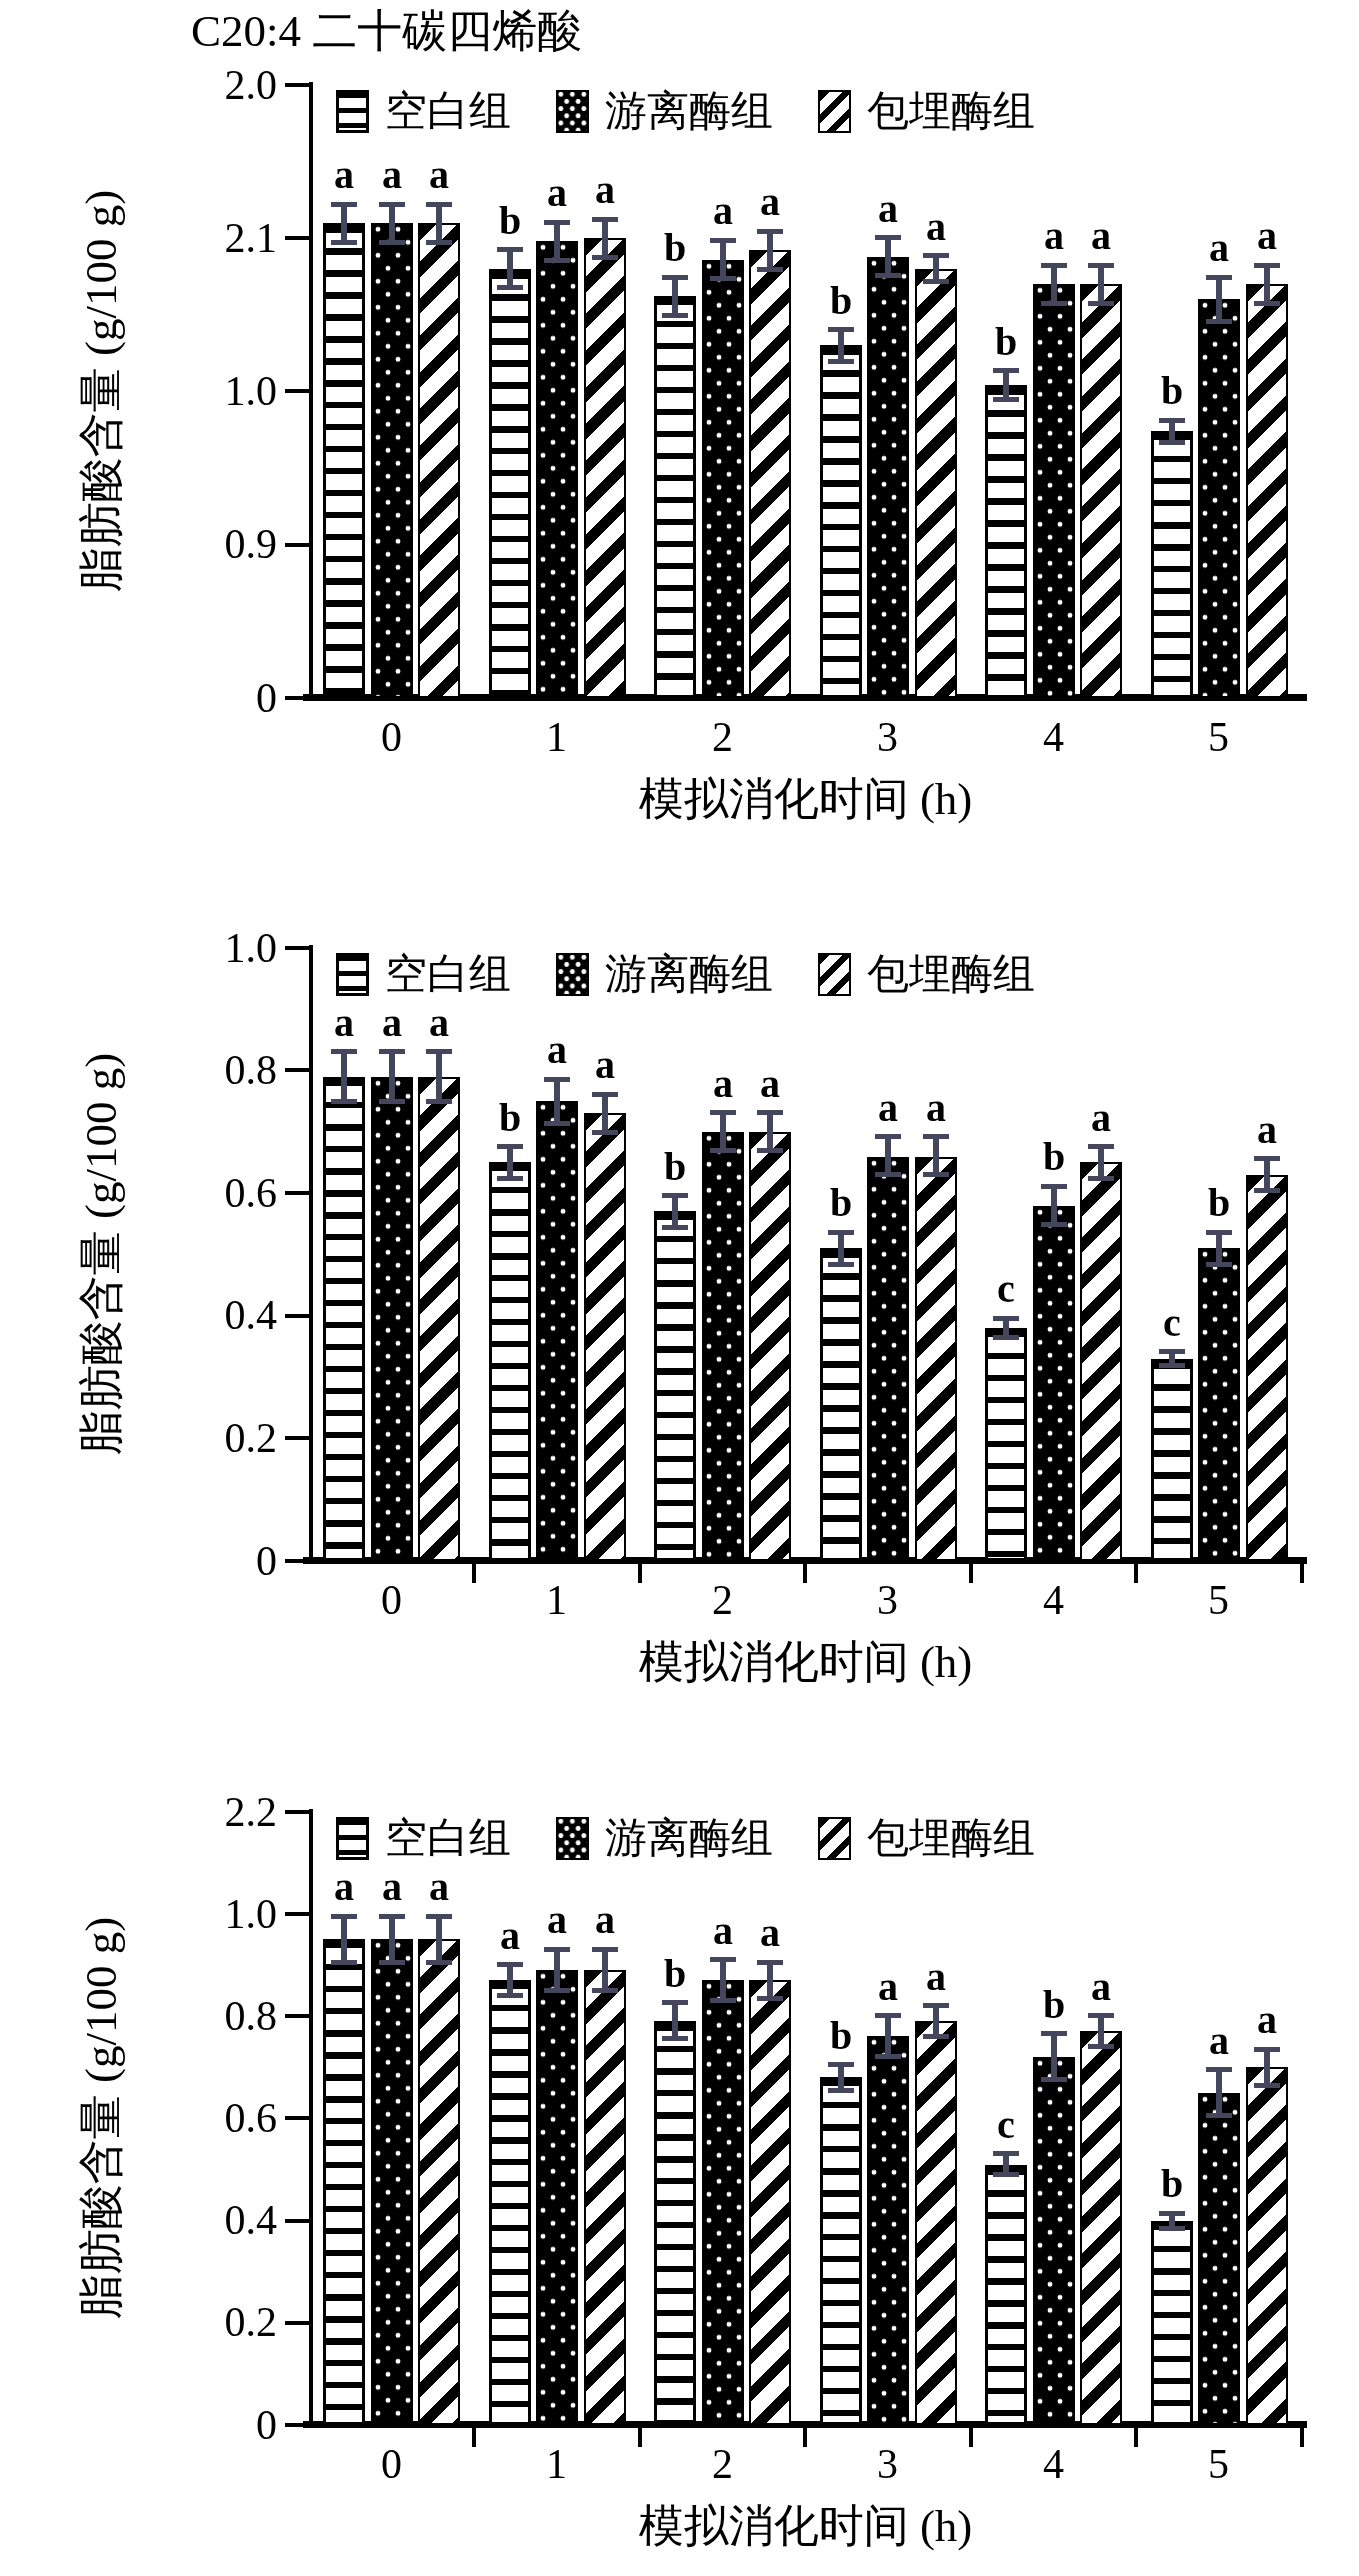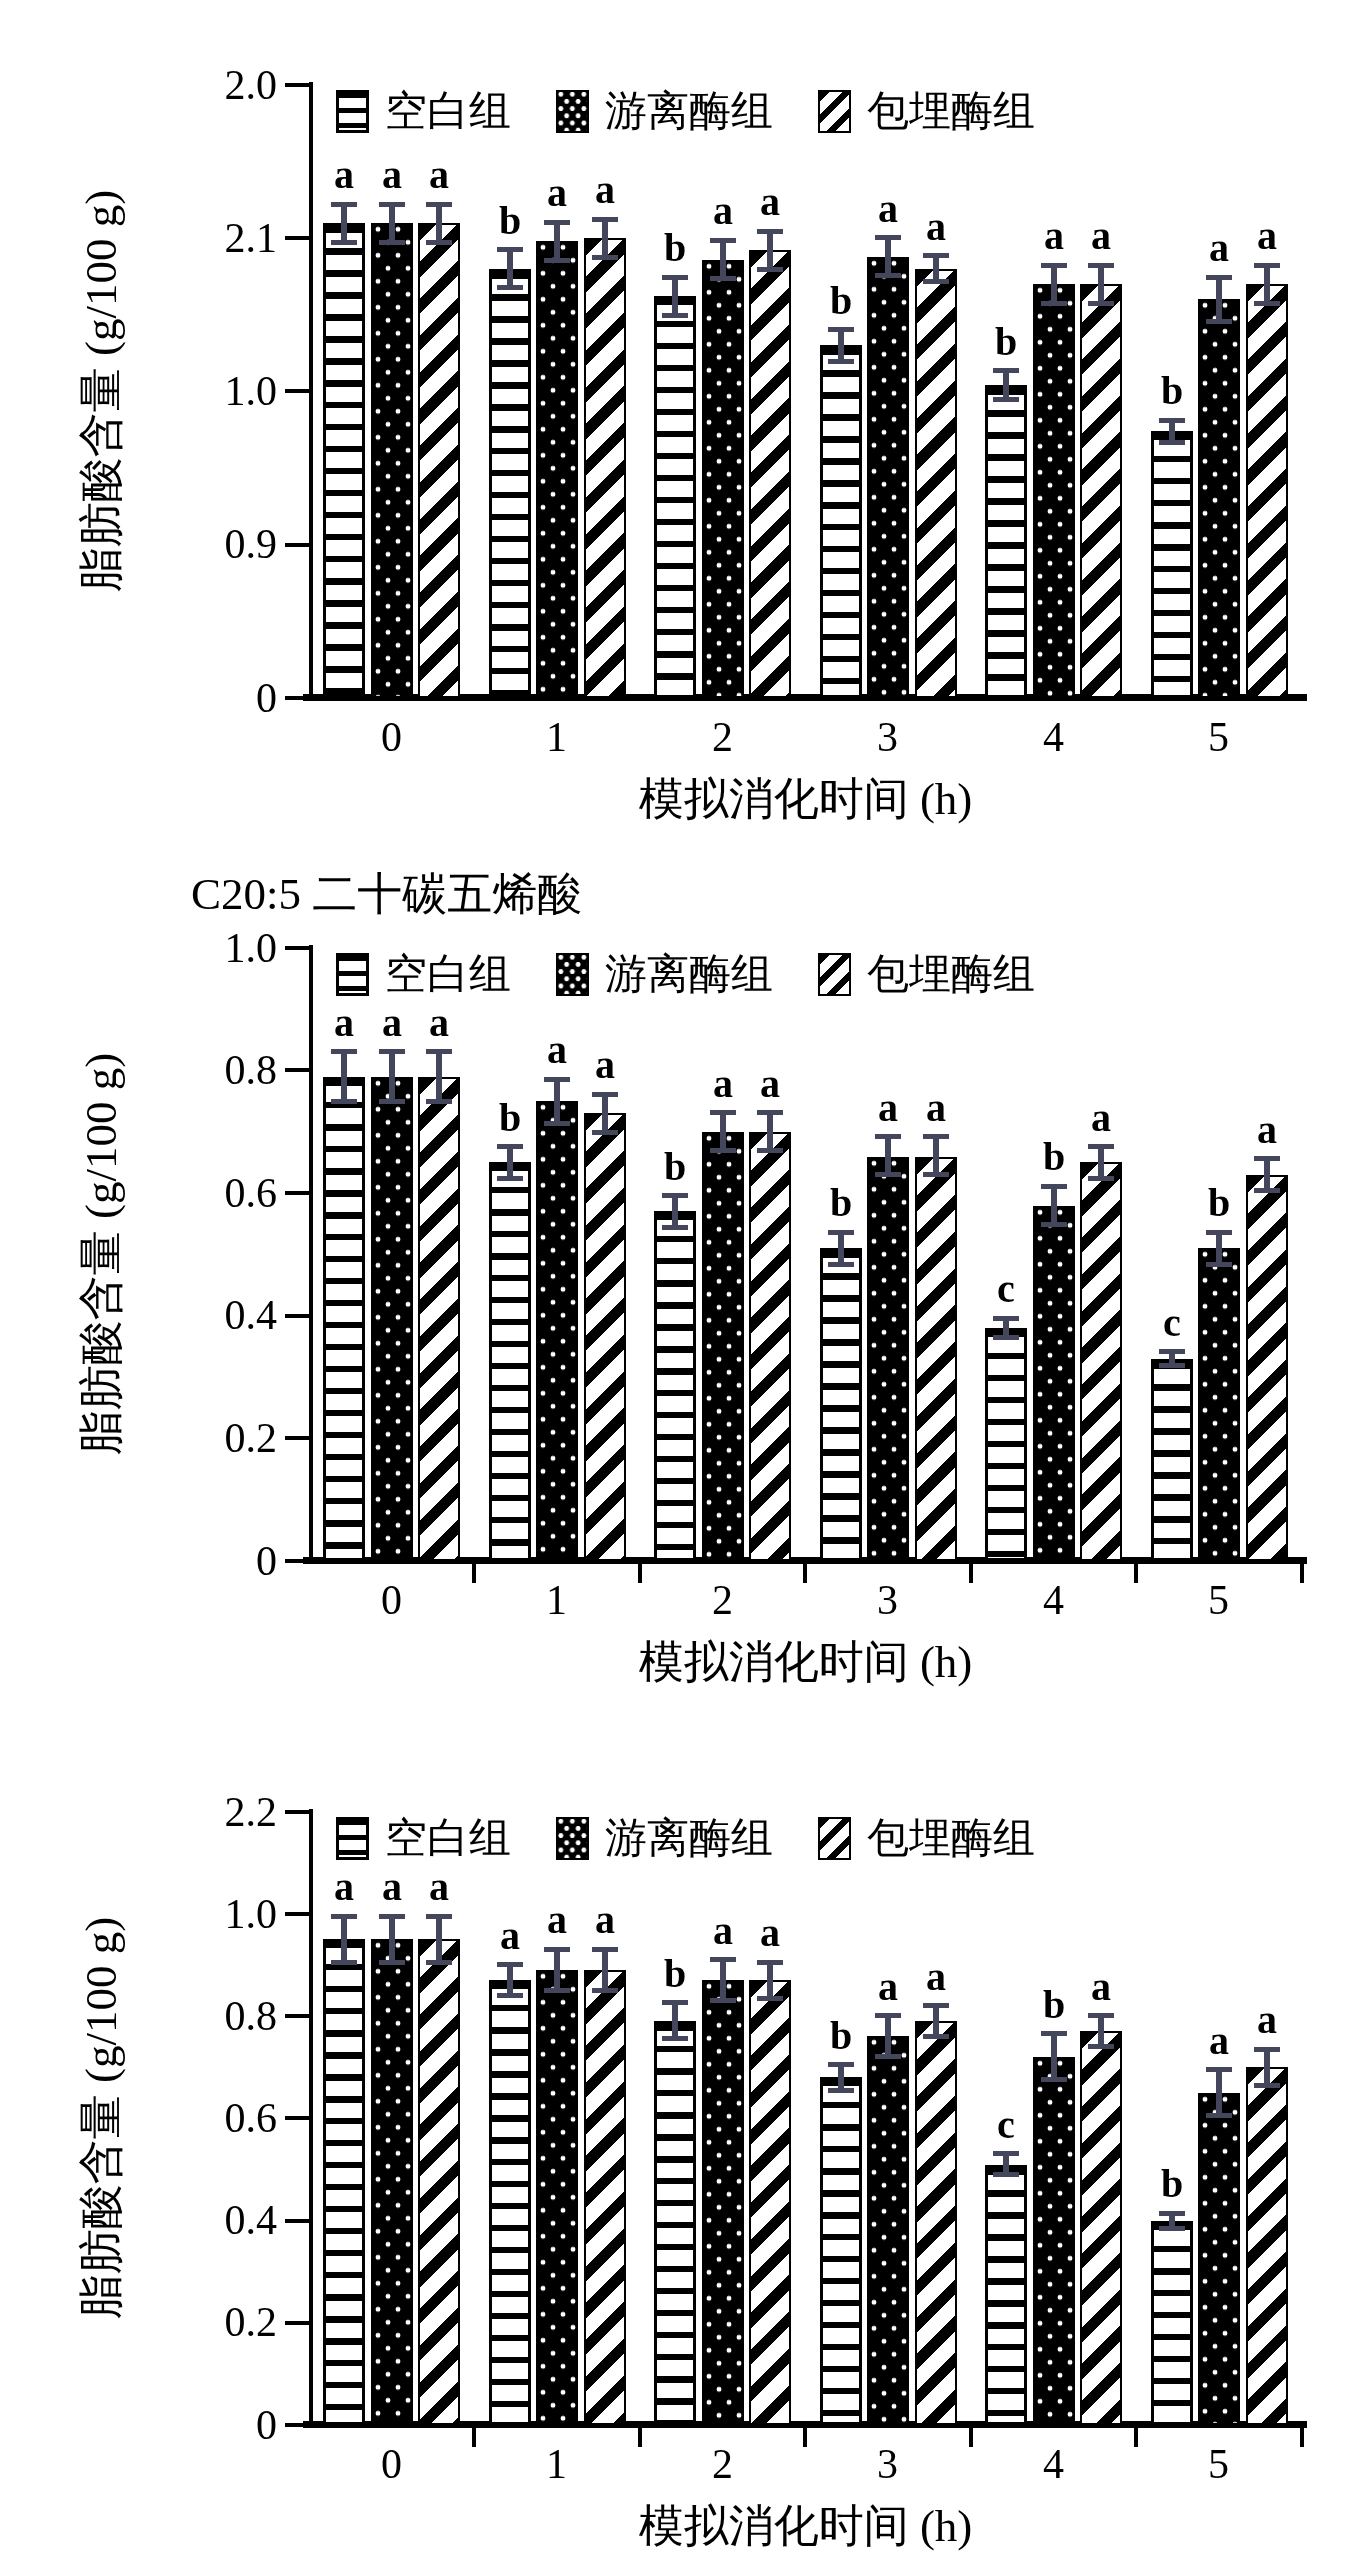--- a/index.html
+++ b/index.html
@@ -33,20 +33,21 @@
   .legend .pat-hlines{background:repeating-linear-gradient(180deg,#000 0 5px,#fff 5px 15px);border:3.6px solid #000;}
   .legend .pat-dots{background-size:11.5px 14.4px,11.5px 14.4px;background-position:2.9px 2.2px,8.6px 9.4px;}
   .legend .pat-diag{background:repeating-linear-gradient(135deg,#000 0 6.5px,#fff 6.5px 16px);}
   .err{position:absolute;width:26px;box-sizing:border-box;}
   .letter{position:absolute;width:86px;text-align:center;font-size:40px;font-weight:700;line-height:42px;}
 </style>
 </head>
 <body>
 
 <section class="panel" style="top: 0px;">
+    <div class="chart-title">C20:4 二十碳四烯酸</div>
     <div class="ylabel" style="left: -206px; top: 361px;">脂肪酸含量 (g/100 g)</div>
     <div class="plot">
       <div class="yaxis"></div>
       <div class="xaxis"></div>
       <div class="ytick" style="left: -24.5px; top: 611px;"></div>
       <div class="yticklabel" style="left: -140px; top: 589px;">0</div>
       <div class="ytick" style="left: -24.5px; top: 458px;"></div>
       <div class="yticklabel" style="left: -140px; top: 435px;">0.9</div>
       <div class="ytick" style="left: -24.5px; top: 304px;"></div>
       <div class="yticklabel" style="left: -140px; top: 282px;">1.0</div>
@@ -125,21 +126,20 @@
       <div class="xticklabel" style="left: 0px; top: 627px;">0</div>
       <div class="xticklabel" style="left: 165px; top: 627px;">1</div>
       <div class="xticklabel" style="left: 331px; top: 627px;">2</div>
       <div class="xticklabel" style="left: 496px; top: 627px;">3</div>
       <div class="xticklabel" style="left: 662px; top: 627px;">4</div>
       <div class="xticklabel" style="left: 827px; top: 627px;">5</div>
       <div class="xlabel" style="left: 0px; top: 684px;">模拟消化时间 (h)</div>
     </div>
   </section>
 <section class="panel" style="top: 863px;">
-    <div class="chart-title">C20:5 二十碳五烯酸</div>
     <div class="ylabel" style="left: -206px; top: 361px;">脂肪酸含量 (g/100 g)</div>
     <div class="plot">
       <div class="yaxis"></div>
       <div class="xaxis"></div>
       <div class="ytick" style="left: -24.5px; top: 611px;"></div>
       <div class="yticklabel" style="left: -140px; top: 589px;">0</div>
       <div class="ytick" style="left: -24.5px; top: 488px;"></div>
       <div class="yticklabel" style="left: -140px; top: 466px;">0.2</div>
       <div class="ytick" style="left: -24.5px; top: 366px;"></div>
       <div class="yticklabel" style="left: -140px; top: 343px;">0.4</div>

